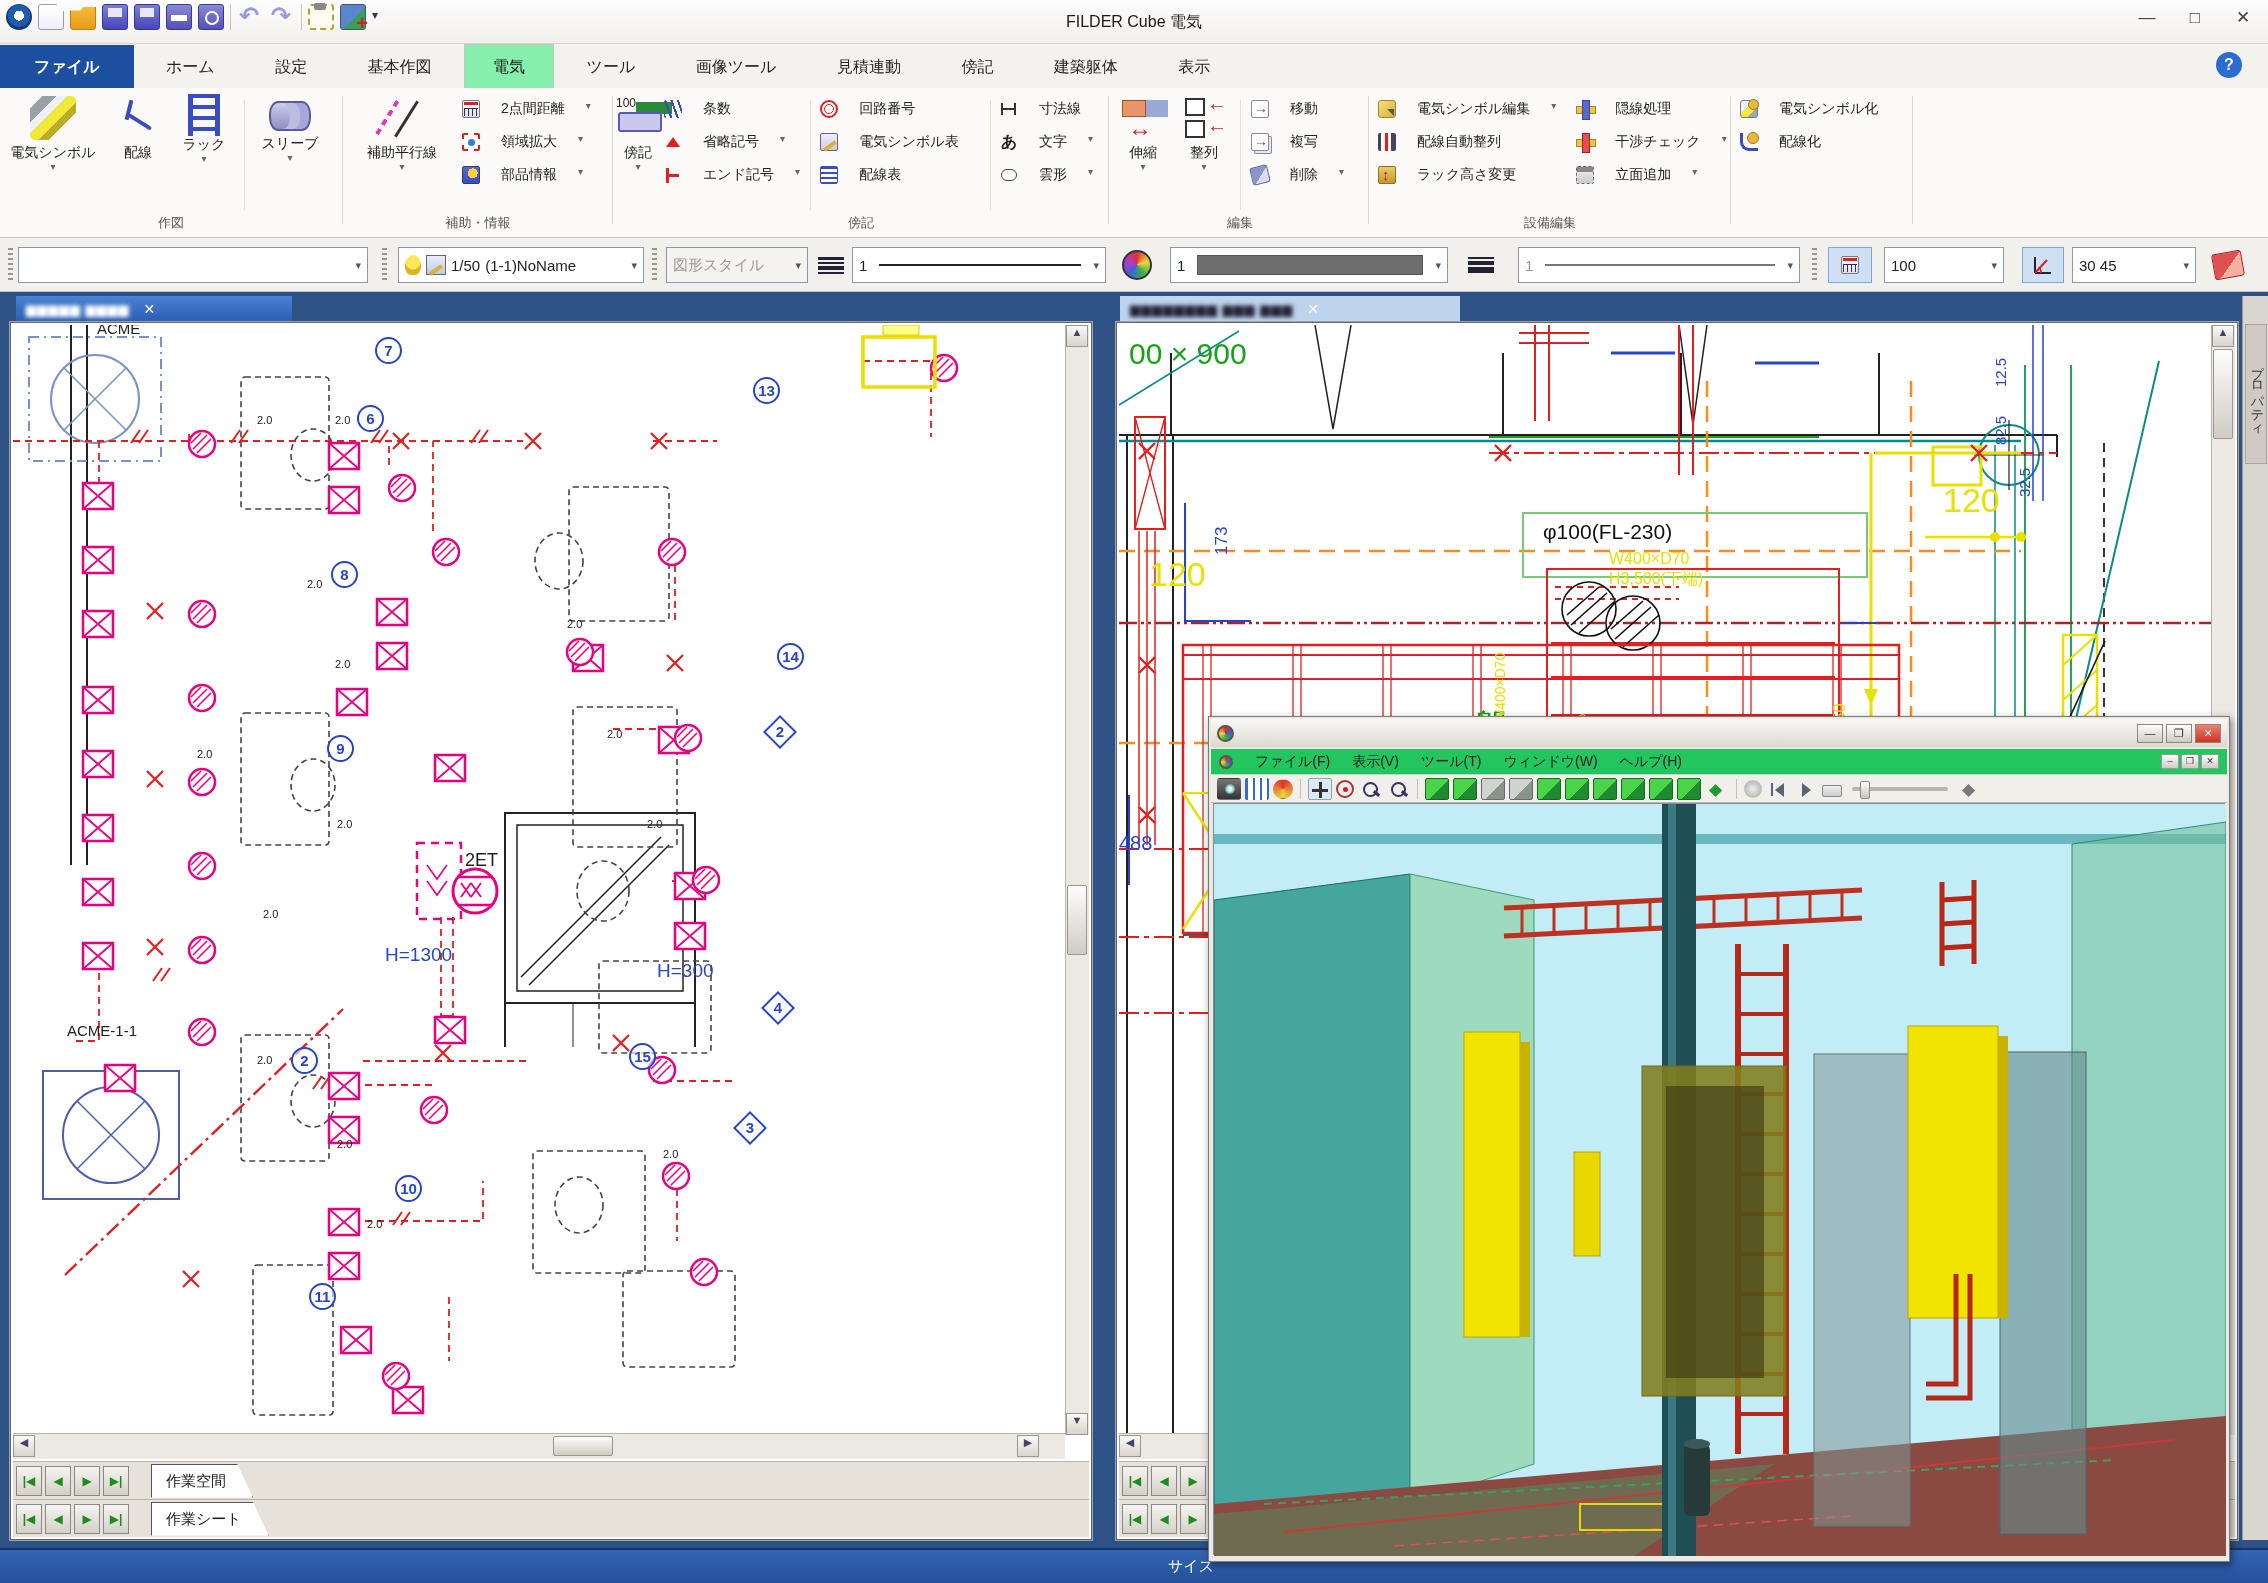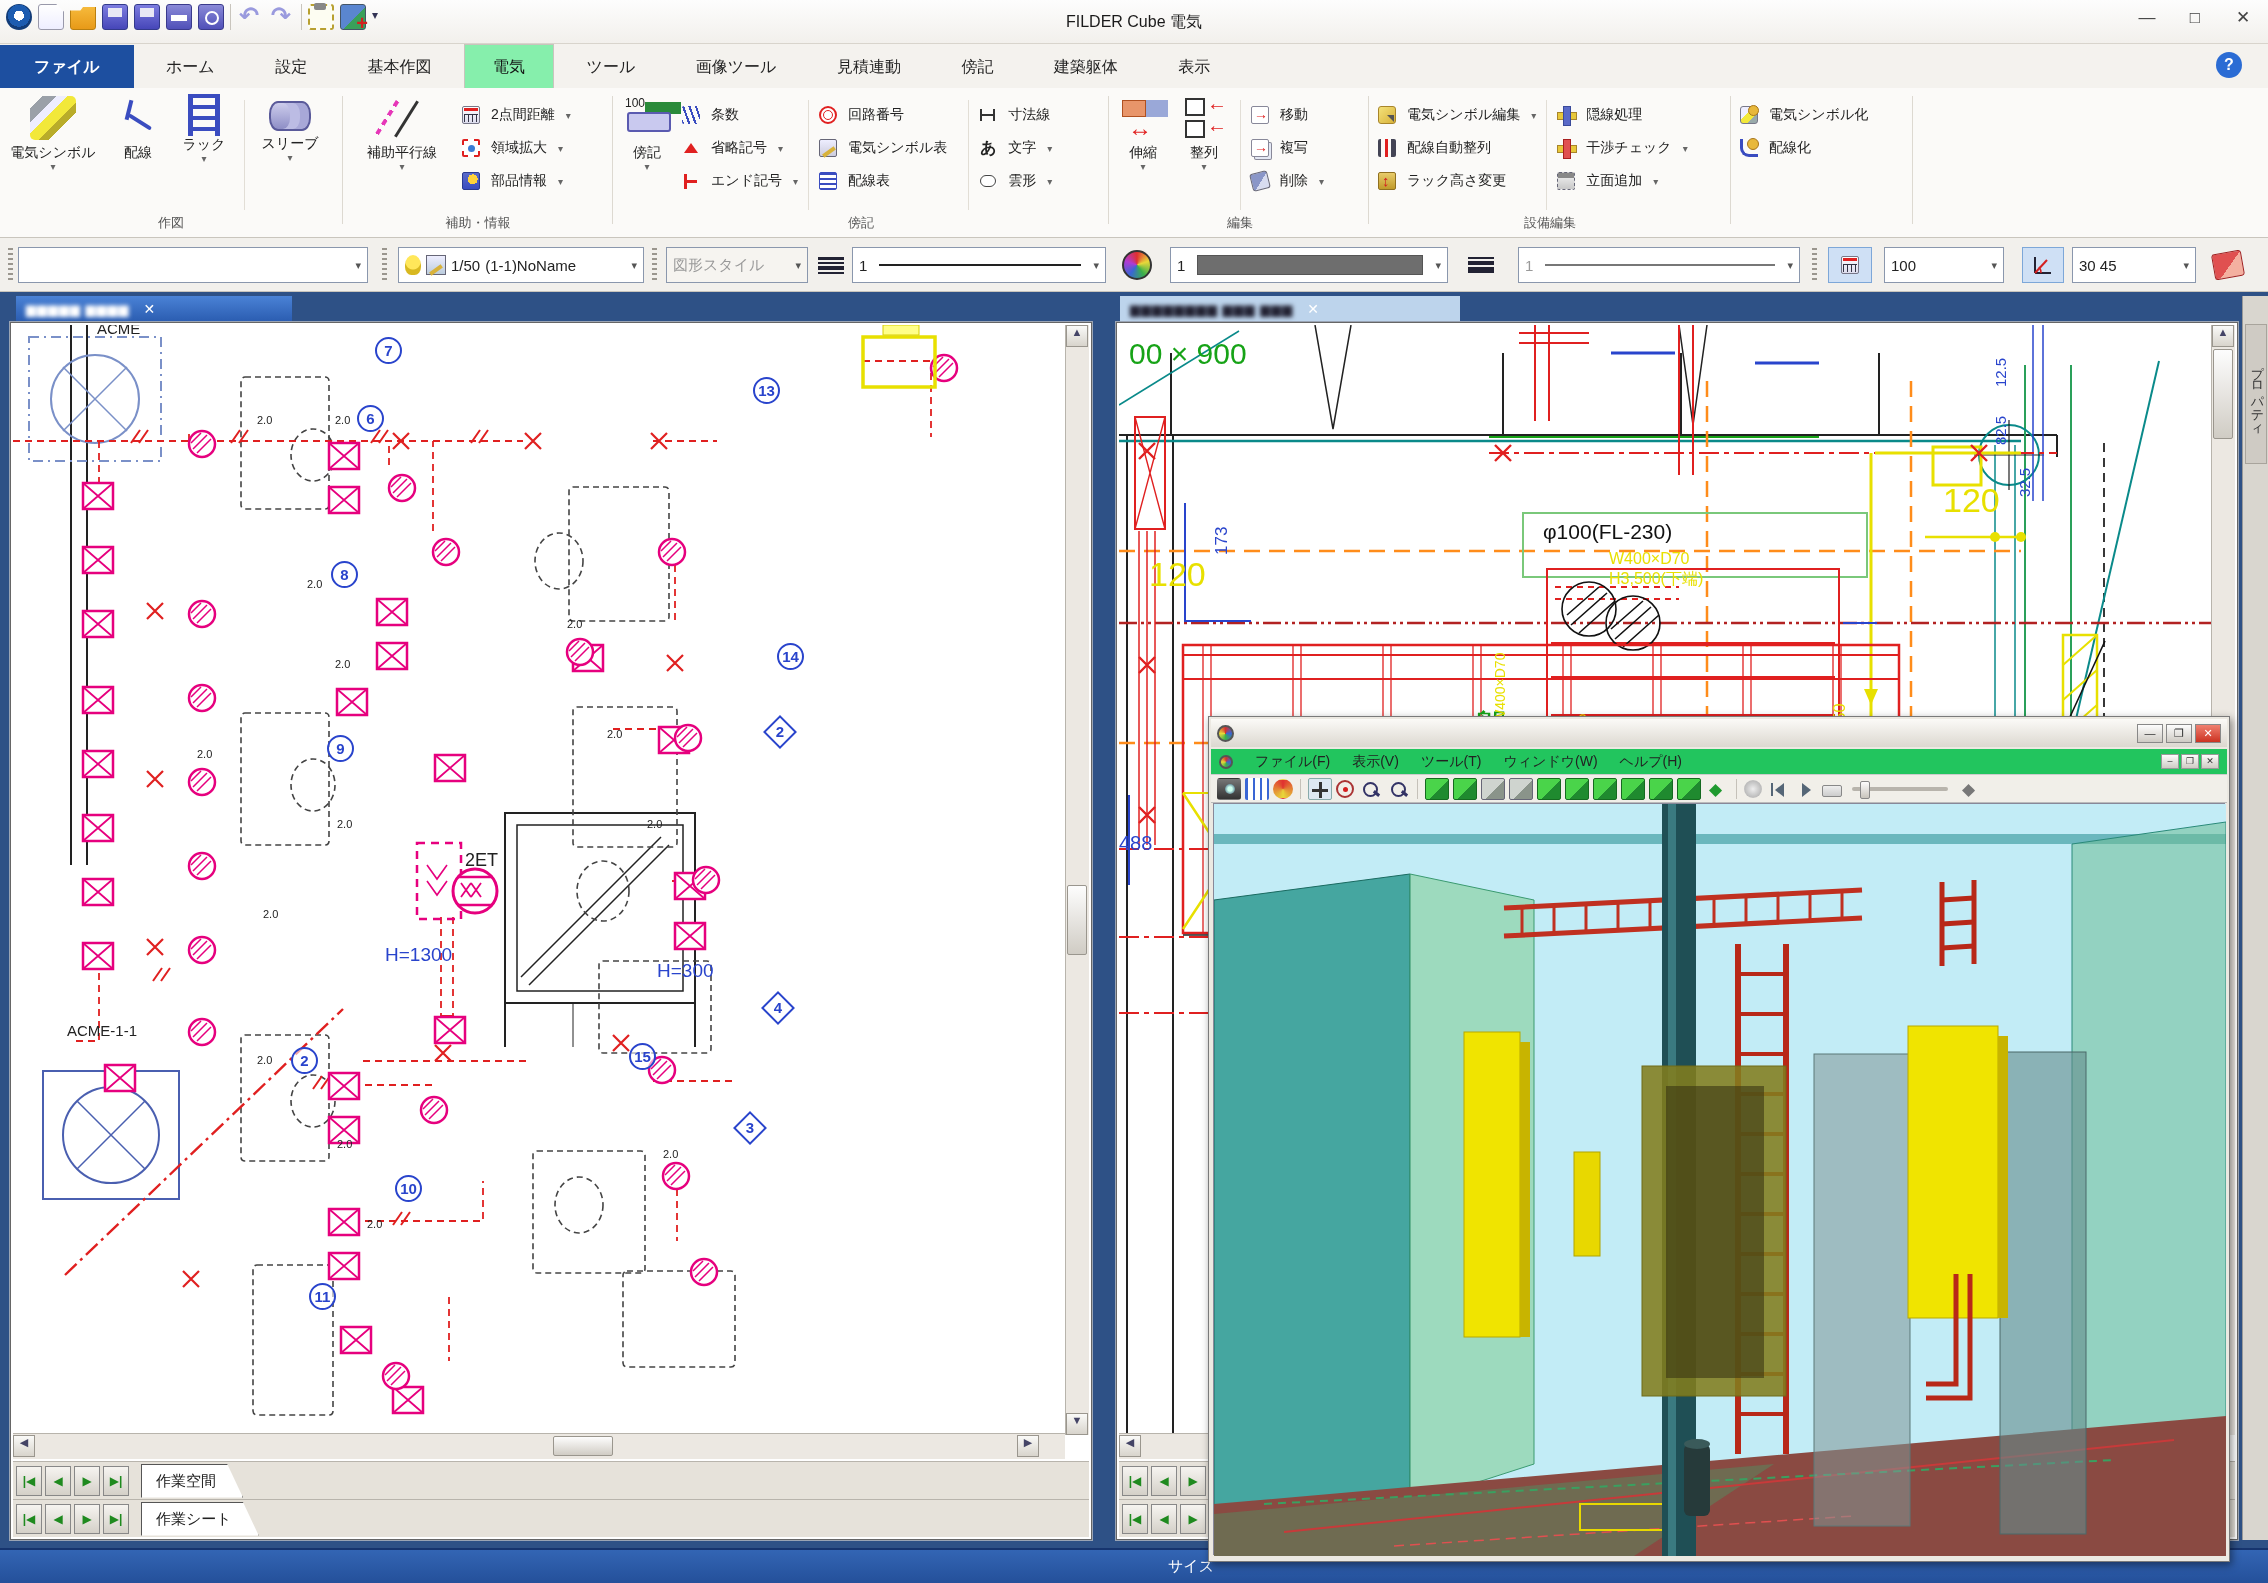--- a/index.html
+++ b/index.html
@@ -52,21 +52,21 @@
   .bi.par::before{content:"";position:absolute;left:6px;top:2px;width:4px;height:40px;background:repeating-linear-gradient(180deg,#e637b8 0 6px,transparent 6px 11px);transform:rotate(32deg)}
   .bi.par::after{content:"";position:absolute;left:26px;top:2px;width:3px;height:42px;background:#333;transform:rotate(32deg)}
   .bi.flag{width:44px;height:44px}
   .bi.flag::before{content:"100";position:absolute;left:0;top:0;font-size:12px;color:#222}
   .bi.flag::after{content:"";position:absolute;left:2px;top:16px;width:40px;height:16px;background:#c9c9ef;border:2px solid #5a5ab0;border-radius:3px;box-shadow:14px -14px 0 -4px #2a8a3a}
   .bi.stretch::before{content:"";position:absolute;left:2px;top:4px;width:22px;height:15px;background:#e8956a;border:1px solid #b05020;box-shadow:22px 0 0 0 #9aa8d8}
   .bi.stretch::after{content:"↔";position:absolute;left:8px;top:18px;font-size:24px;color:#e02020;font-weight:bold}
   .bi.align::before{content:"";position:absolute;left:4px;top:2px;width:16px;height:14px;background:#fff;border:2px solid #333;box-shadow:0 22px 0 -2px #fff,0 22px 0 0 #333}
   .bi.align::after{content:"←\A←";white-space:pre;position:absolute;right:0;top:-4px;color:#e02020;font-size:20px;font-weight:bold;line-height:22px}
   .smcol{display:flex;flex-direction:column;gap:3px;padding-top:8px}
-  .smbtn{display:flex;align-items:center;gap:11px;height:30px;padding:0 4px;font-size:14px;color:#222;white-space:nowrap}
+  .smbtn{display:flex;gap:21px;height:30px;padding:0 4px;font-size:14px;color:#222;white-space:nowrap}
   .smbtn .arr{color:#666;font-size:10px}
   .ic{flex:0 0 18px;width:18px;height:18px;position:relative;border-radius:2px}
   .ic.ruler{background:linear-gradient(#fdfdfd,#dde);border:1px solid #778}
   .ic.ruler::after{content:"";position:absolute;left:1px;right:1px;bottom:1px;height:7px;border-top:1px solid #334;background:repeating-linear-gradient(90deg,#334 0 1px,transparent 1px 4px)}
   .ic.ruler::before{content:"";position:absolute;left:1px;top:1px;width:14px;height:3px;background:#e02020}
   .ic.region{border:2px dashed #e02020;background:#fff}
   .ic.region::after{content:"";position:absolute;left:4px;top:4px;width:7px;height:7px;border-radius:50%;background:#3a7cd4}
   .ic.info{background:radial-gradient(circle at 60% 40%,#ffd23a 0 5px,transparent 5px),linear-gradient(#5a6ac8,#3a4cc0);border:1px solid #2a3a90}
   .ic.strands{background:repeating-linear-gradient(70deg,#3a4cc0 0 2px,transparent 2px 6px)}
   .ic.omit::before{content:"";position:absolute;left:2px;top:4px;border-left:7px solid transparent;border-right:7px solid transparent;border-bottom:10px solid #e02020}
@@ -132,21 +132,21 @@
   .mkc{position:absolute;min-width:27px;height:27px;border:2px solid #2944cc;border-radius:14px;color:#2944cc;font-size:15px;font-weight:bold;text-align:center;line-height:23px;padding:0 3px;background:rgba(255,255,255,.6)}
   .mkd{position:absolute;width:30px;height:30px}
   .mkd i{position:absolute;inset:3px;border:2px solid #2944cc;background:rgba(255,255,255,.6);transform:rotate(45deg)}
   .mkd span{position:absolute;inset:0;text-align:center;line-height:30px;color:#2944cc;font-size:15px;font-weight:bold}
   .vscroll{position:absolute;top:2px;right:2px;width:24px;background:#ece8e2;border-left:1px solid #b8b4ac}
   .hscroll{position:absolute;left:2px;height:26px;background:#ece8e2;border-top:1px solid #b8b4ac}
   .sbtn{position:absolute;background:linear-gradient(#fafaf8,#d8d4cc);border:1px solid #9a968e;text-align:center;color:#446;font-size:11px}
   .sthumb{position:absolute;background:linear-gradient(#fdfdfd,#d0ccc4);border:1px solid #9a968e;border-radius:2px}
   .sheetrow{position:absolute;left:2px;right:2px;height:38px;background:#e6e2da;border-top:1px solid #b8b4ac;display:flex;align-items:center}
   .navb{width:26px;height:30px;margin-left:3px;background:linear-gradient(#f6f4f0,#d4d0c8);border:1px solid #888;color:#1f8a1f;font-size:12px;text-align:center;line-height:28px;font-weight:bold}
-  .sheettab{height:34px;margin-left:12px;background:#fff;border:1px solid #555;border-bottom:none;padding:0 26px 0 14px;font-size:15px;line-height:32px;color:#222;clip-path:polygon(0 0,calc(100% - 16px) 0,100% 100%,0 100%)}
+  .sheettab{height:34px;margin-left:22px;background:#fff;border:1px solid #555;border-bottom:none;padding:0 26px 0 14px;font-size:15px;line-height:32px;color:#222;clip-path:polygon(0 0,calc(100% - 16px) 0,100% 100%,0 100%)}
   
   #propstrip{position:absolute;right:0;top:4px;width:26px;height:1244px;background:#d9d6cf;border-left:1px solid #999}
   #proptab{position:absolute;left:2px;top:28px;width:22px;height:140px;background:#cfcbc4;border:1px solid #a8a49c;writing-mode:vertical-rl;text-align:center;font-size:13px;color:#333}
   
   #viewer{position:absolute;left:1208px;top:716px;width:1022px;height:846px;background:#ece9e2;border:1px solid #7a7a7a;box-shadow:2px 3px 8px rgba(0,0,0,.45);z-index:50}
   #vtitle{position:absolute;left:2px;right:2px;top:2px;height:28px;background:linear-gradient(#fbfaf7,#dcd8d0);display:flex;align-items:center;padding:0 6px;gap:8px}
   .gear{width:17px;height:17px;border-radius:50%;background:conic-gradient(#d43030,#3a66d4,#3ab04a,#e8d83a,#d43030);border:2px solid #555}
   #vtitle .vbtns{margin-left:auto;display:flex;gap:3px}
   .vb{width:26px;height:19px;background:linear-gradient(#fdfdfd,#cfcbc4);border:1px solid #888;font-size:11px;text-align:center;line-height:17px;color:#333}
   .vb.close{background:linear-gradient(#f08070,#cc3322);color:#fff;font-weight:bold}

